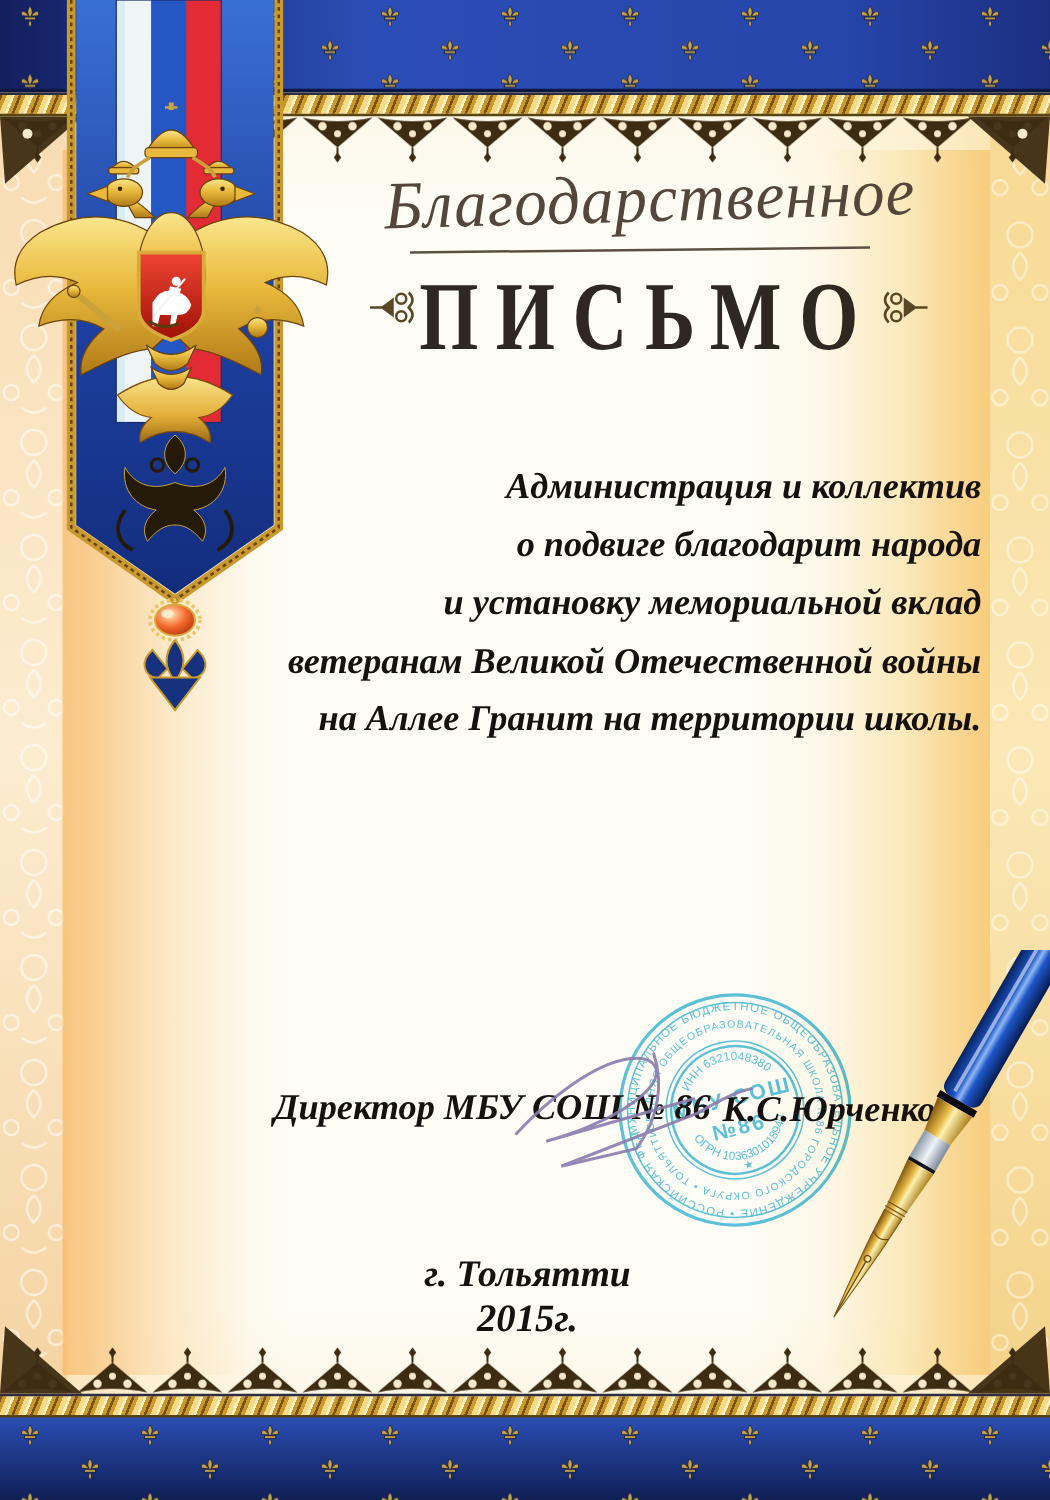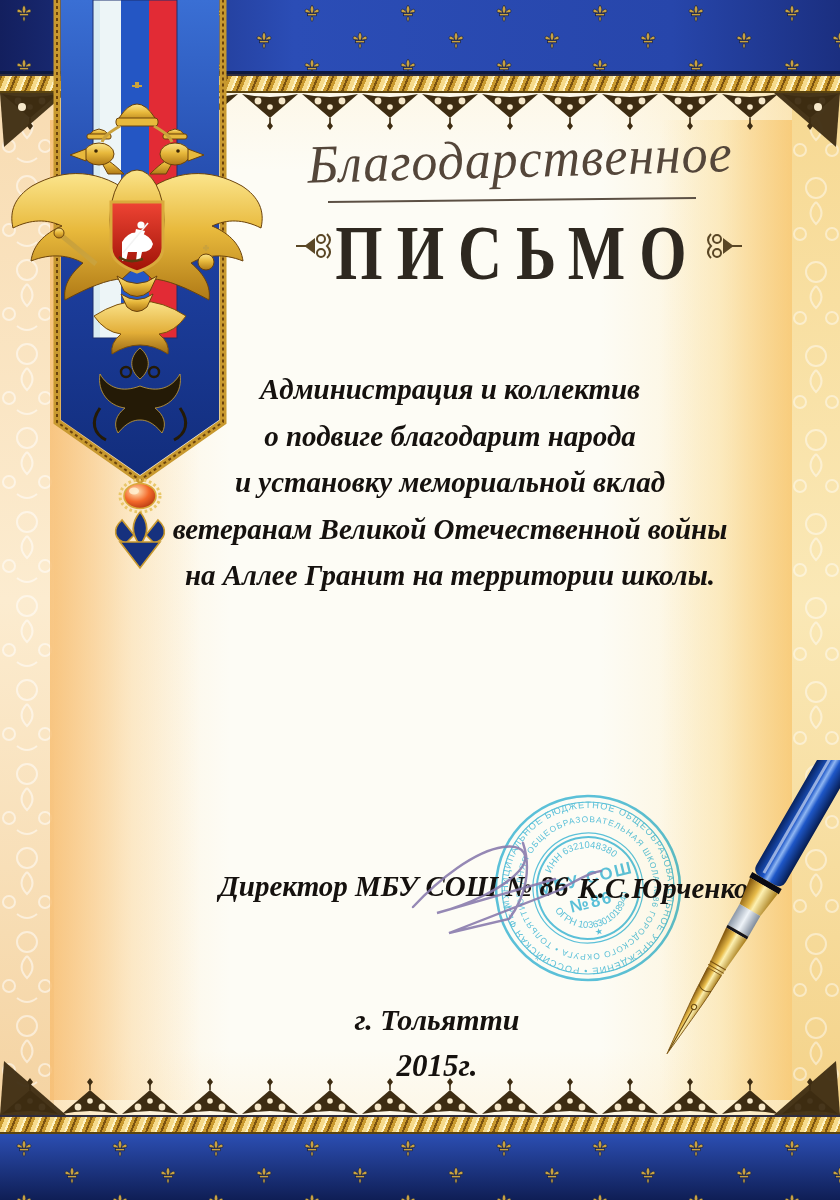--- a/index.html
+++ b/index.html
@@ -35,27 +35,27 @@
   .title-script{left:180px;top:128px;width:680px;text-align:center;z-index:2;
      font-style:italic;font-size:54px;letter-spacing:1px;color:#54463a;
      transform:scaleX(.96) rotate(-1.5deg);}
   .title-rule{left:328px;top:199px;width:368px;height:2px;background:#5c5044;z-index:2;transform:rotate(-.6deg);}
   .title-main{left:178px;top:208px;width:680px;text-align:center;z-index:2;
      font-weight:bold;font-size:78px;color:#2e2820;letter-spacing:18px;
      transform:scaleX(.78);transform-origin:center;}
   .tflour{z-index:2;width:40px;height:40px;}
   .tflour.l{left:294px;top:226px;} .tflour.r{left:704px;top:226px;transform:scaleX(-1);}
   
-  .body-block{left:115px;top:366px;width:670px;z-index:2;text-align:center;
+  .body-block{left:115px;top:366px;width:670px;z-index:2;text-align:right;
      font-weight:bold;font-style:italic;font-size:29px;line-height:46.5px;color:#15110e;}
   .sig-row{z-index:4;font-weight:bold;font-style:italic;font-size:29px;color:#15110e;margin-left:41px;}
   .sig-label{left:178px;top:870px;} .sig-name{left:537px;top:872px;}
-  .footer-block{left:117px;top:1003px;width:640px;z-index:2;text-align:center;
+  .footer-block{left:102px;top:1003px;width:640px;z-index:2;text-align:center;
      font-weight:bold;font-style:italic;font-size:30px;color:#15110e;}
-  .footer-block .year{margin-top:11px;font-size:31px;}
+  .footer-block .year{font-size:31px;}
   .stamp{left:478px;top:778px;z-index:3;mix-blend-mode:multiply;opacity:.92;}
   .signature{left:405px;top:825px;z-index:5;}
   .banner{left:30px;top:0;z-index:4;}
   .eagle{left:2px;top:78px;z-index:5;}
   .pen{left:600px;top:760px;z-index:6;}
 </style>
 </head>
 <body>
 
 <div class="page">

